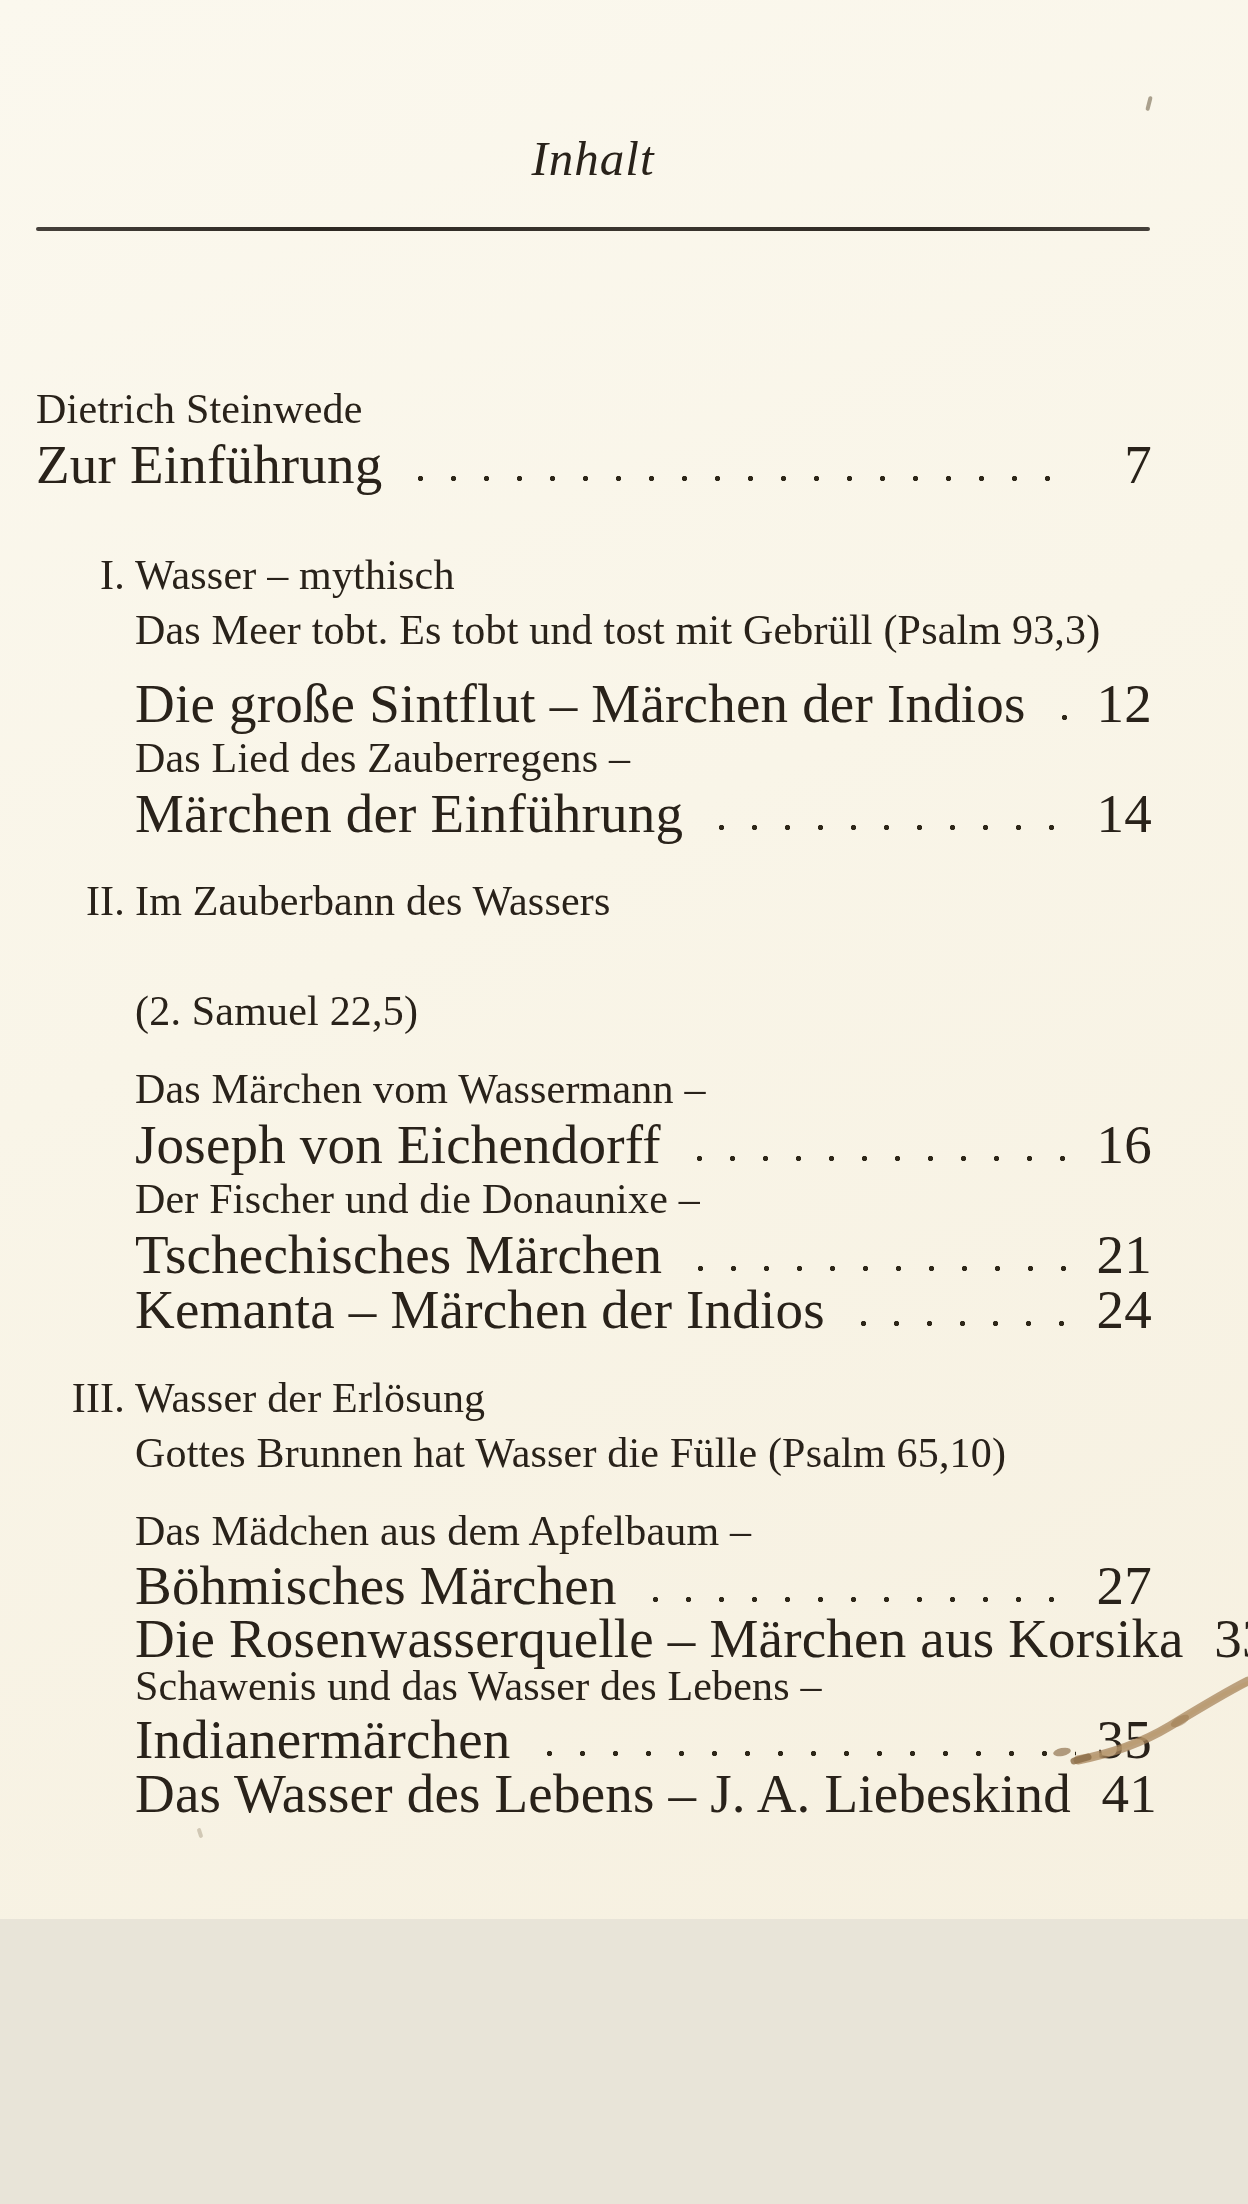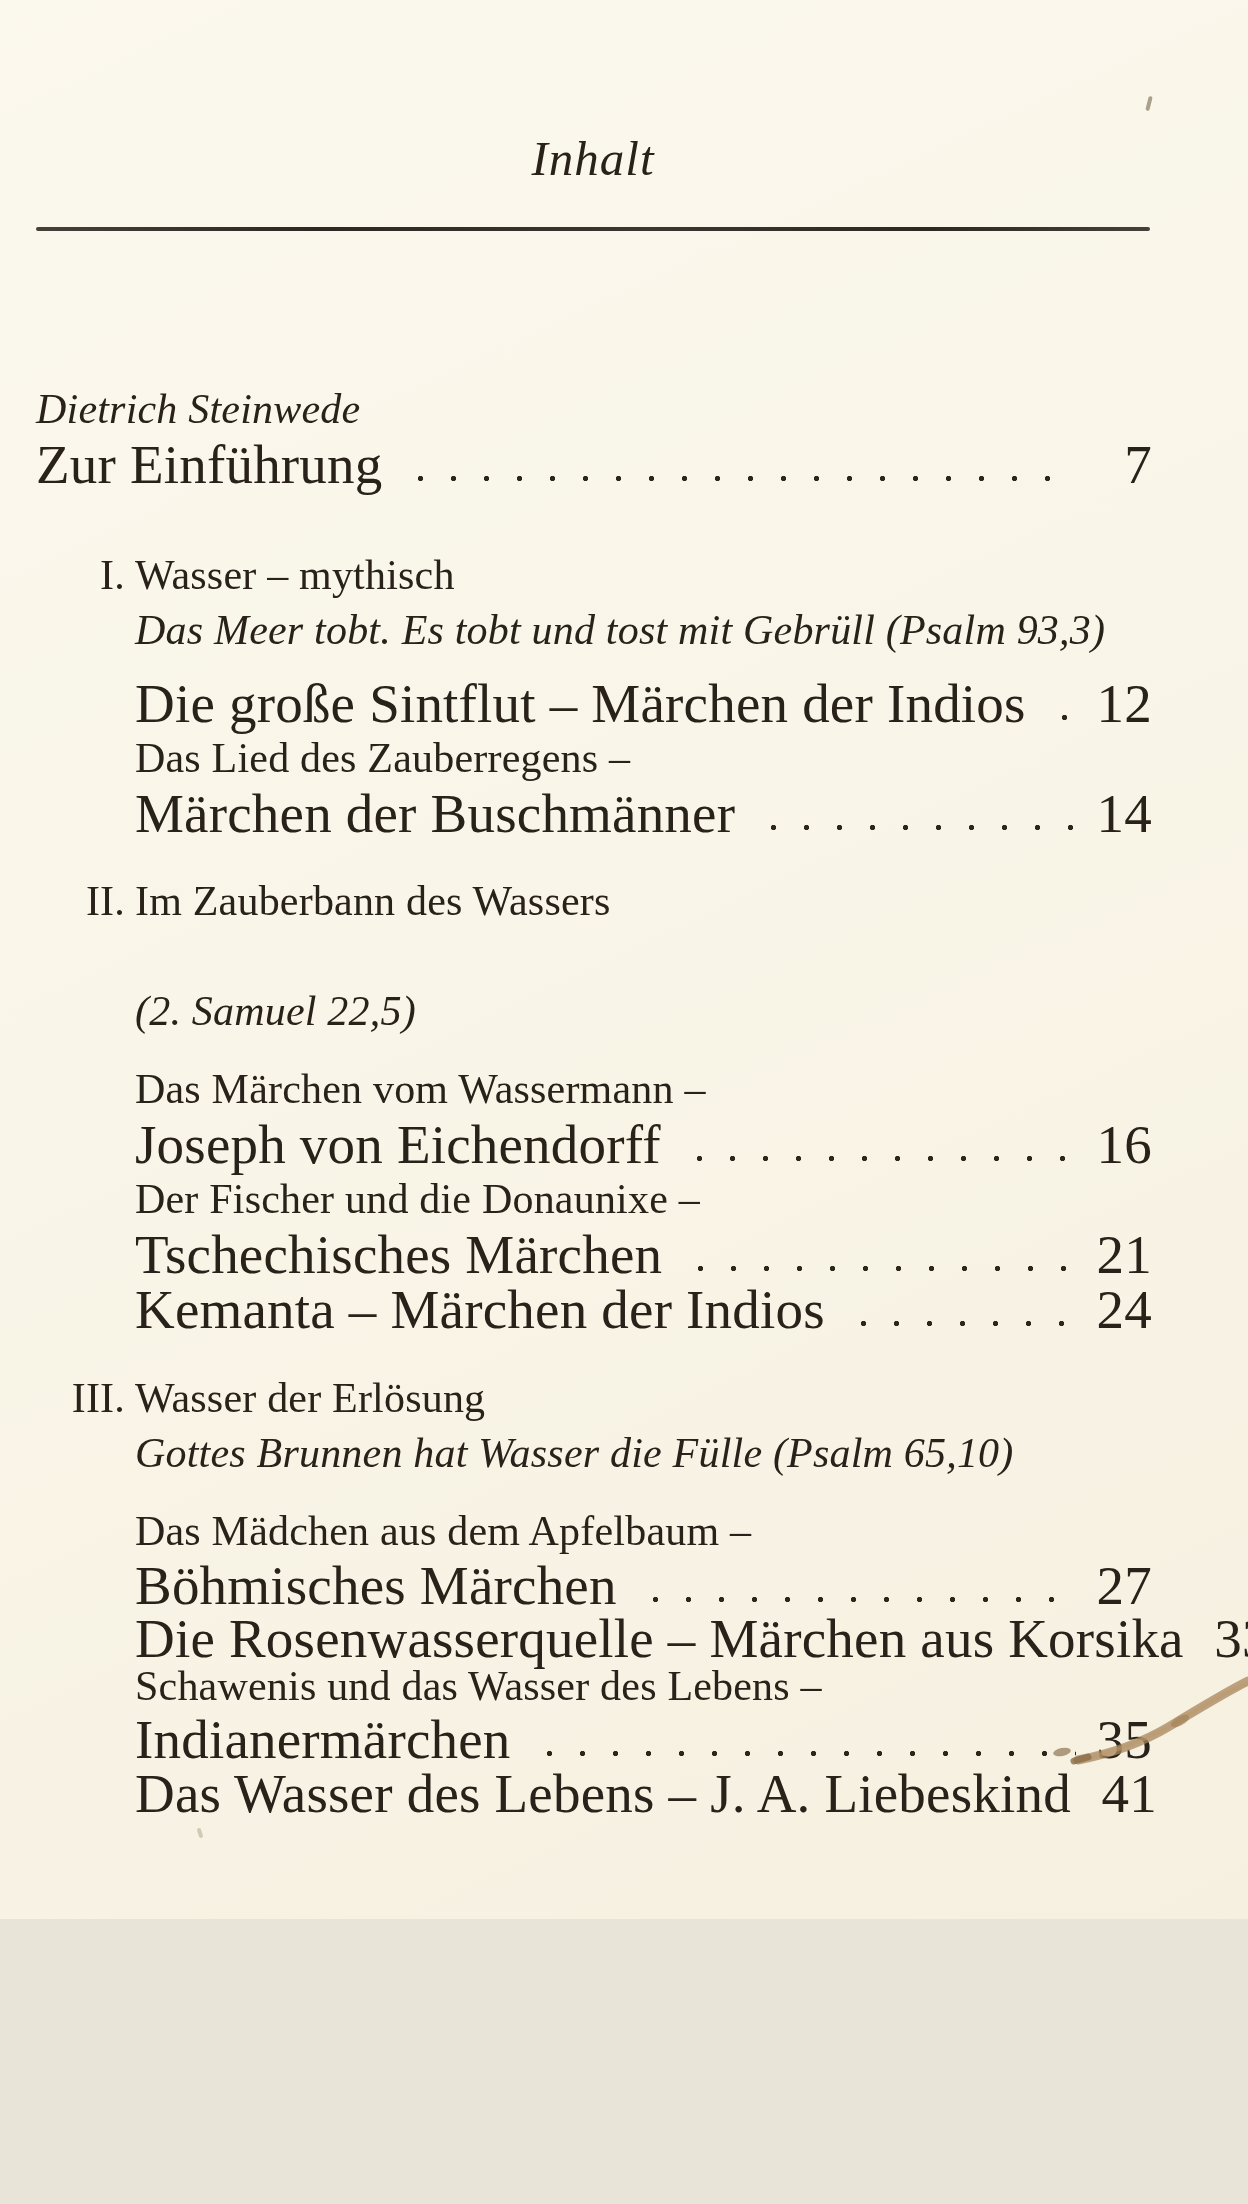--- a/index.html
+++ b/index.html
@@ -18,21 +18,21 @@
   
   .ln {
     position: absolute;
     left: 135px;
     font-size: 42px;
     line-height: 55px;
     white-space: nowrap;
     letter-spacing: 0.2px;
   }
   .ln.intro { left: 36px; }
-  .it { font-style: italic; }
+  .it { }
   .title {
     position: absolute;
     top: 128px; left: 36px; width: 1114px;
     text-align: center;
     font-size: 49px; line-height: 62px;
     font-style: italic;
     letter-spacing: 1px;
   }
   .rule {
     position: absolute;
@@ -117,21 +117,21 @@
   <div class="ln" style="top:548px">Wasser – mythisch</div>
   <div class="ln it" style="top:603px">Das Meer tobt. Es tobt und tost mit Gebrüll (Psalm 93,3)</div>
 
   <div class="row" style="top:676px">
     <span class="label">Die große Sintflut – Märchen der Indios</span>
     <span class="dots"></span>
     <span class="pg">12</span>
   </div>
   <div class="ln" style="top:731px">Das Lied des Zauberregens –</div>
   <div class="row" style="top:786px">
-    <span class="label">Märchen der Buschmänner</span>
+    <span class="label">Märchen der Einführung</span>
     <span class="dots"></span>
     <span class="pg">14</span>
   </div>
 
   <div class="numeral" style="top:874px">II.</div>
   <div class="ln" style="top:874px">Im Zauberbann des Wassers</div>
   <div class="ln it" style="top:984px">(2. Samuel 22,5)</div>
 
   <div class="ln" style="top:1062px">Das Märchen vom Wassermann –</div>
   <div class="row" style="top:1117px">

